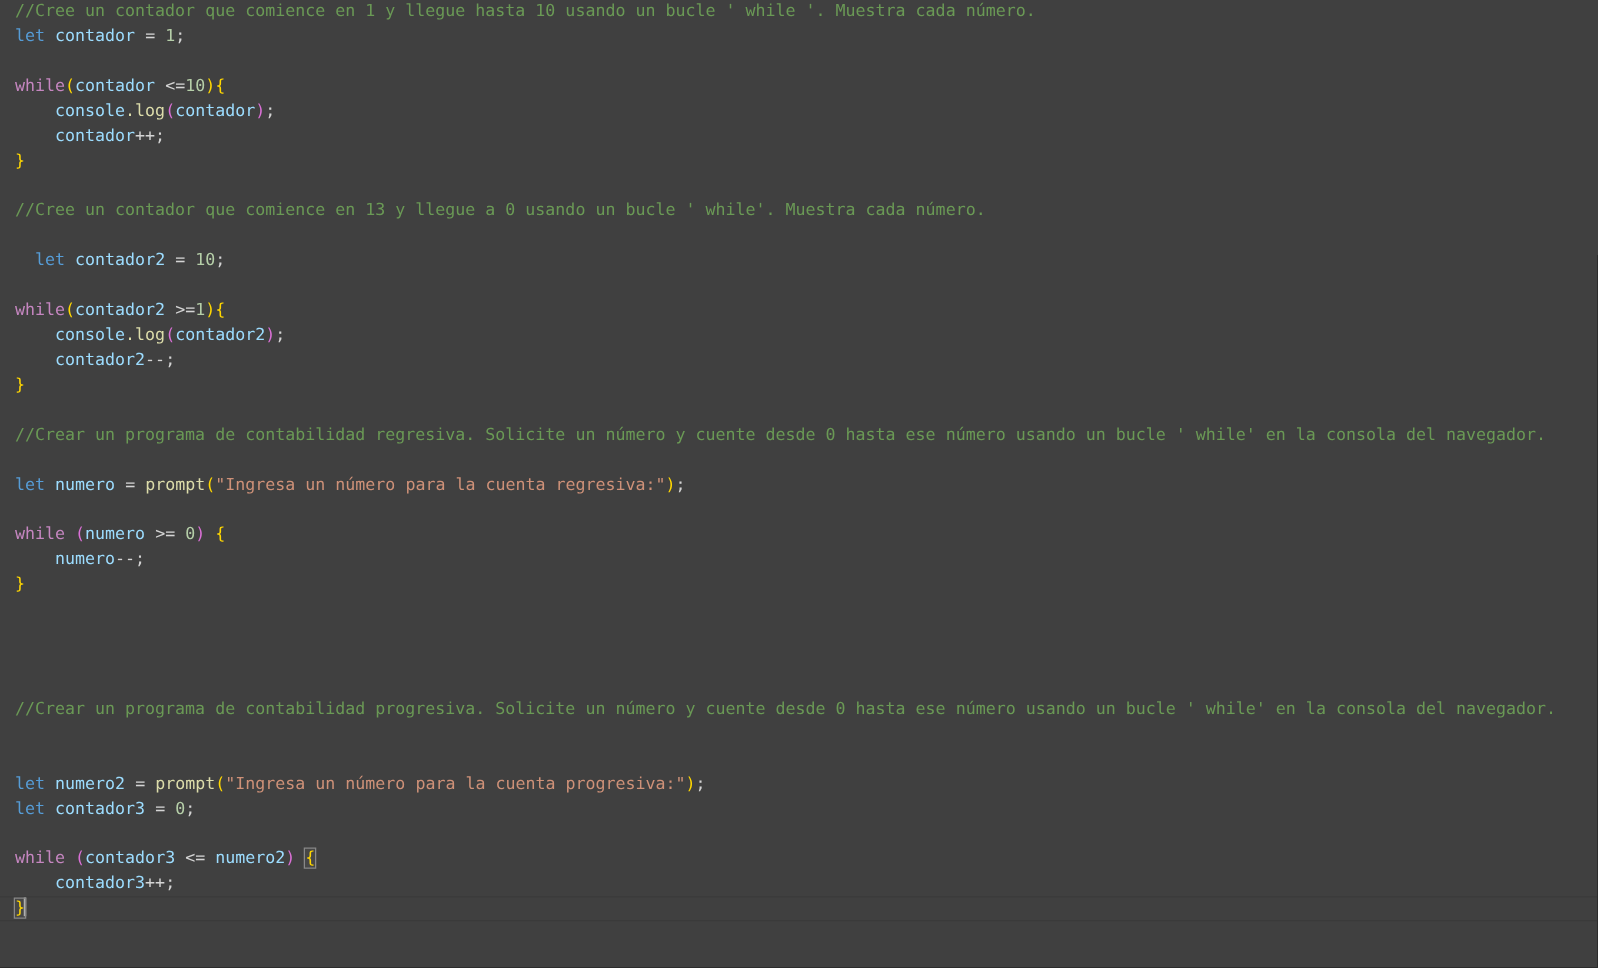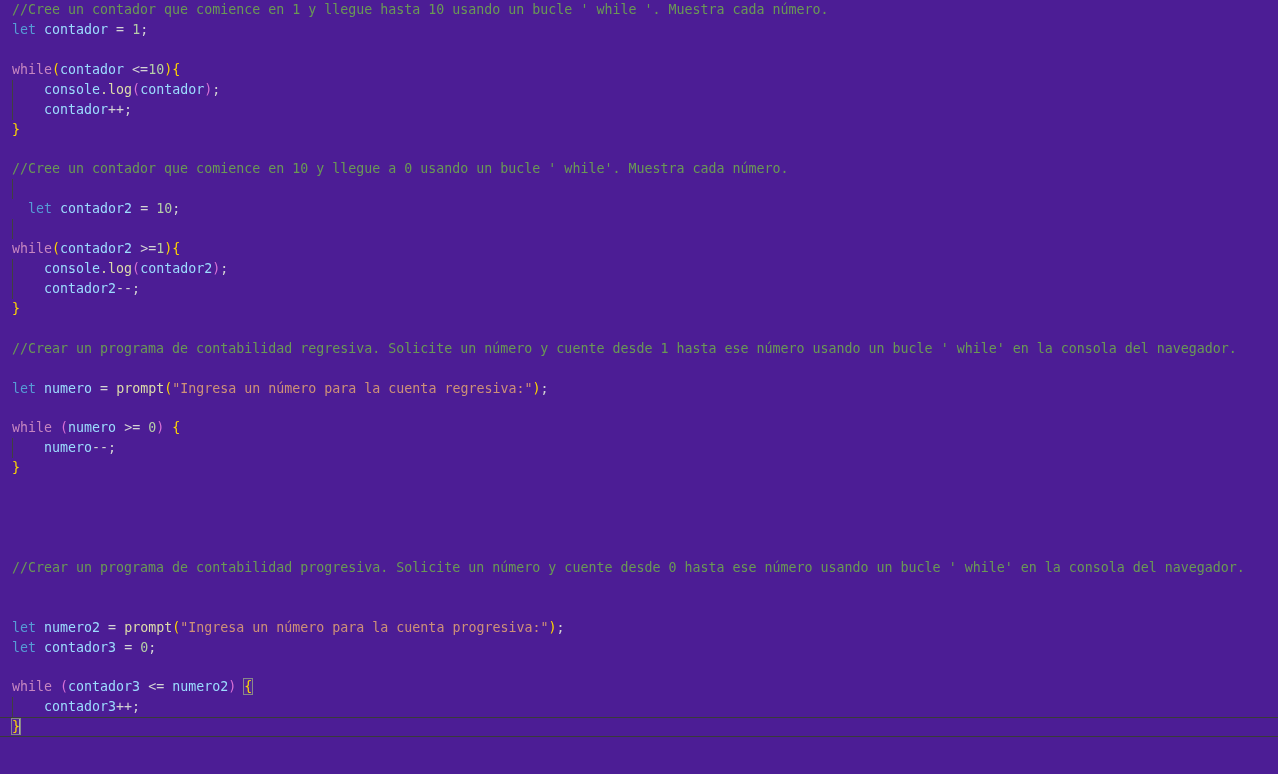--- a/index.html
+++ b/index.html
@@ -12,21 +12,21 @@
     width: 1278px;
     height: 774px;
     overflow: hidden;
     font-family: "DejaVu Sans Mono", "Liberation Mono", monospace;
   }
 
   #editor {
     position: relative;
     width: 1278px;
     height: 774px;
-    background: #4c1d95;
+    background: #404040;
     overflow: hidden;
   }
 
   
   .code-area {
     position: absolute;
     left: 0;
     top: 0;
     width: 1278px;
     height: 774px;
@@ -108,39 +108,39 @@
     <div class="line"><span class="ctl">while</span><span class="b1">(</span><span class="var">contador</span><span class="op"> </span><span class="op">&lt;=</span><span class="num">10</span><span class="b1">)</span><span class="b1">{</span></div>
 
     <div class="line"><span class="guide g0"></span><span class="op">    </span><span class="var">console</span><span class="fn">.log</span><span class="b2">(</span><span class="var">contador</span><span class="b2">)</span><span class="pn">;</span></div>
 
     <div class="line"><span class="guide g0"></span><span class="op">    </span><span class="var">contador</span><span class="op">++</span><span class="pn">;</span></div>
 
     <div class="line"><span class="b1">}</span></div>
 
     <div class="line"></div>
 
-    <div class="line"><span class="cm">//Cree un contador que comience en 10 y llegue a 0 usando un bucle ' while'. Muestra cada número.</span></div>
+    <div class="line"><span class="cm">//Cree un contador que comience en 13 y llegue a 0 usando un bucle ' while'. Muestra cada número.</span></div>
 
     <div class="line"><span class="guide g0"></span></div>
 
     <div class="line"><span class="op">  </span><span class="kw">let</span><span class="op"> </span><span class="var">contador2</span><span class="op"> </span><span class="op">=</span><span class="op"> </span><span class="num">10</span><span class="pn">;</span></div>
 
     <div class="line"><span class="guide g0"></span></div>
 
     <div class="line"><span class="ctl">while</span><span class="b1">(</span><span class="var">contador2</span><span class="op"> </span><span class="op">&gt;=</span><span class="num">1</span><span class="b1">)</span><span class="b1">{</span></div>
 
     <div class="line"><span class="guide g0"></span><span class="op">    </span><span class="var">console</span><span class="fn">.log</span><span class="b2">(</span><span class="var">contador2</span><span class="b2">)</span><span class="pn">;</span></div>
 
     <div class="line"><span class="guide g0"></span><span class="op">    </span><span class="var">contador2</span><span class="op">--</span><span class="pn">;</span></div>
 
     <div class="line"><span class="b1">}</span></div>
 
     <div class="line"></div>
 
-    <div class="line"><span class="cm">//Crear un programa de contabilidad regresiva. Solicite un número y cuente desde 1 hasta ese número usando un bucle ' while' en la consola del navegador.</span></div>
+    <div class="line"><span class="cm">//Crear un programa de contabilidad regresiva. Solicite un número y cuente desde 0 hasta ese número usando un bucle ' while' en la consola del navegador.</span></div>
 
     <div class="line"></div>
 
     <div class="line"><span class="kw">let</span><span class="op"> </span><span class="var">numero</span><span class="op"> </span><span class="op">=</span><span class="op"> </span><span class="fn">prompt</span><span class="b1">(</span><span class="str">"Ingresa un número para la cuenta regresiva:"</span><span class="b1">)</span><span class="pn">;</span></div>
 
     <div class="line"></div>
 
     <div class="line"><span class="ctl">while</span><span class="op"> </span><span class="b2">(</span><span class="var">numero</span><span class="op"> </span><span class="op">&gt;=</span><span class="op"> </span><span class="num">0</span><span class="b2">)</span><span class="op"> </span><span class="b1">{</span></div>
 
 

